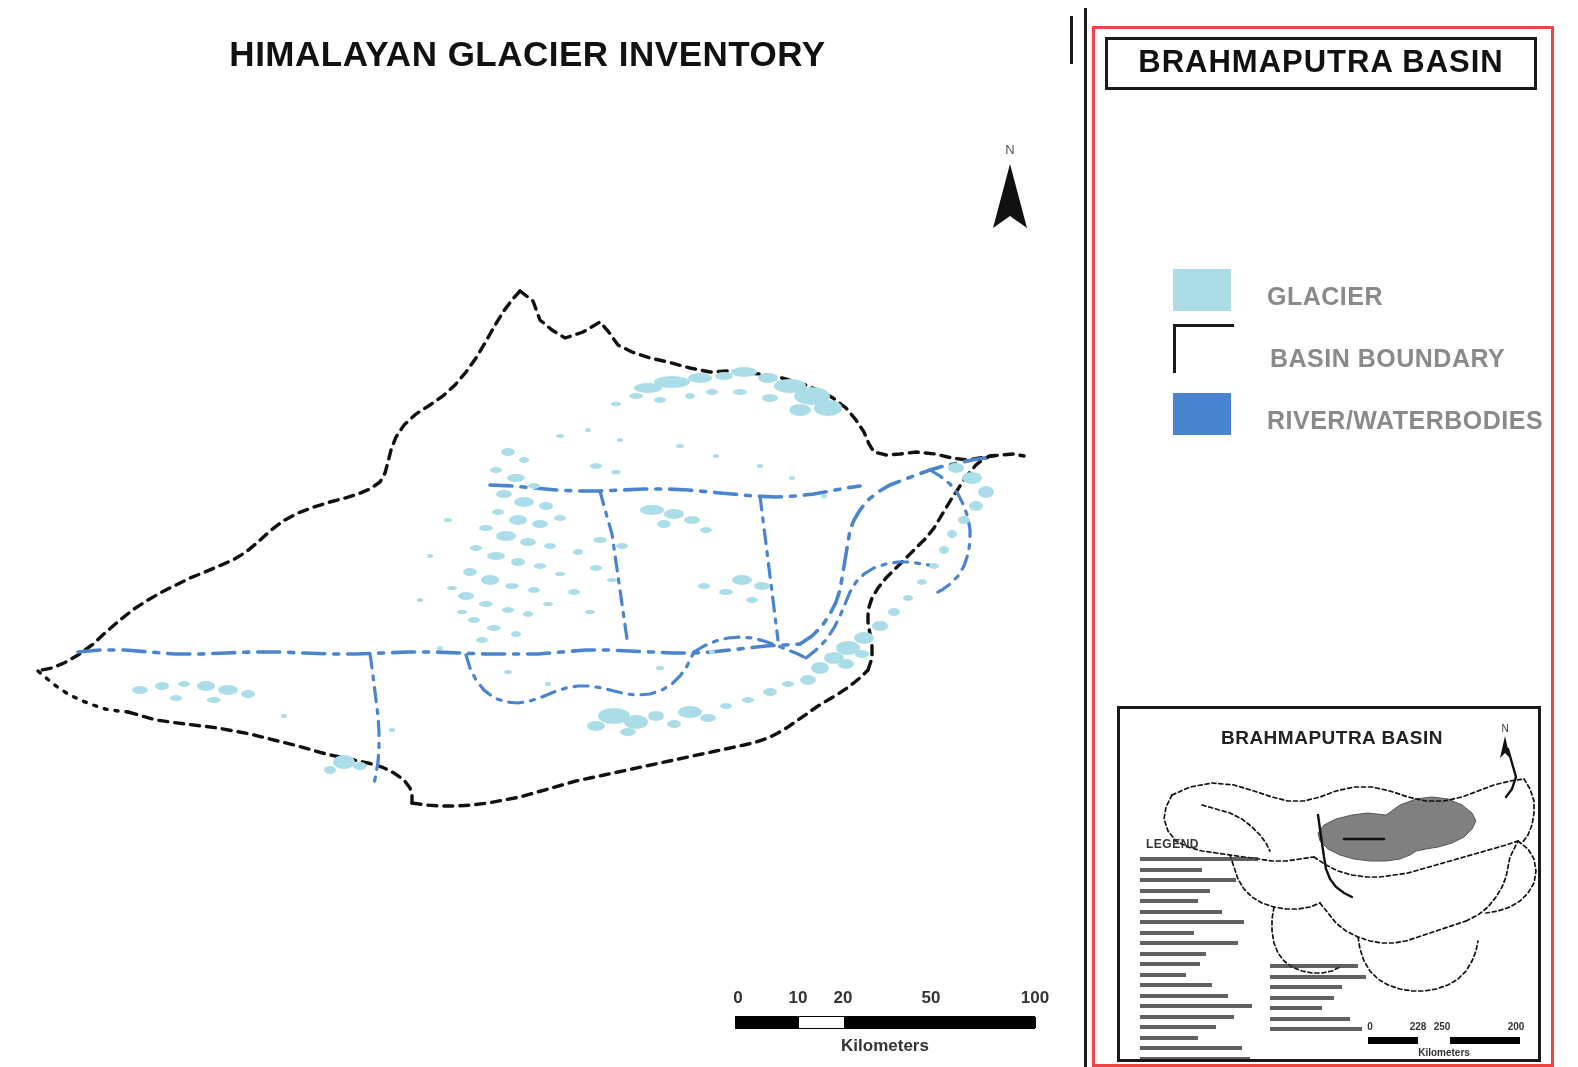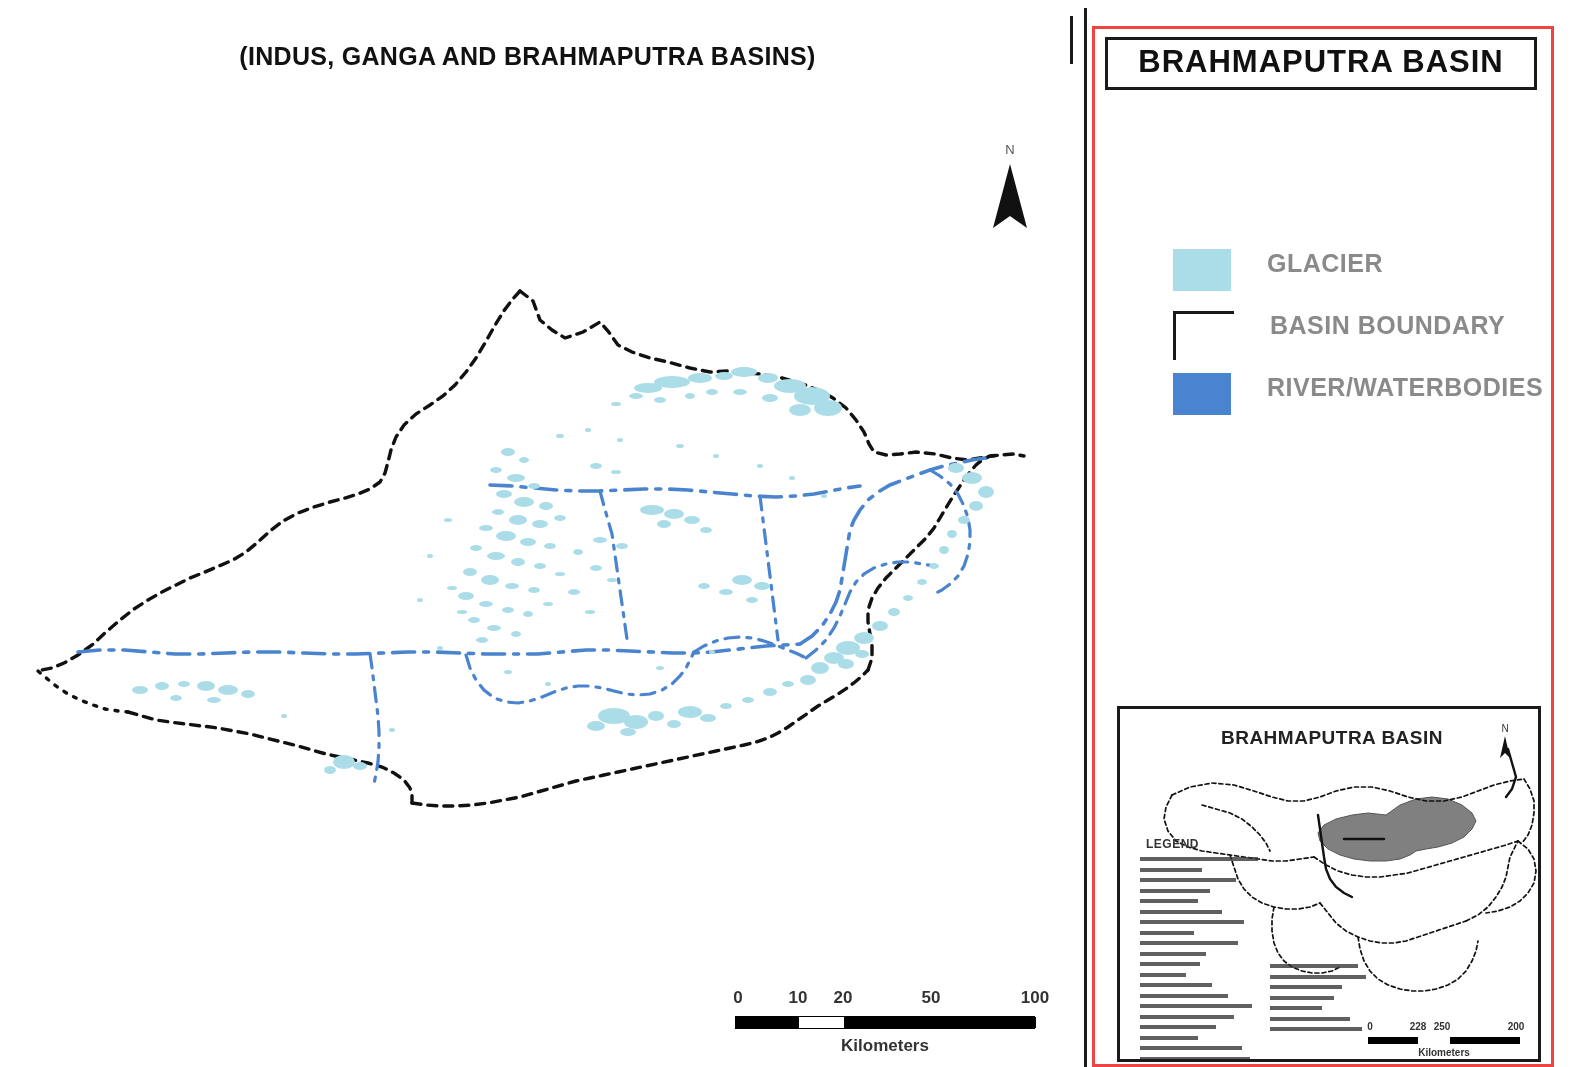--- a/index.html
+++ b/index.html
@@ -151,21 +151,21 @@
   }
 
   
   #legend {
     position: absolute;
     left: 78px; top: 220px;
     width: 380px;
   }
   .legend-row {
     display: flex;
-    align-items: flex-start;
+    align-items: flex-end;
     height: 62px;
   }
   .legend-swatch {
     width: 58px; height: 42px;
     flex: 0 0 auto;
   }
   .legend-swatch.glacier { background: #abdde8; }
   .legend-swatch.river   { background: #4a84ce; }
   .legend-swatch.boundary {
     background: transparent;
@@ -253,21 +253,21 @@
     position: absolute; left: 0; top: 26px; width: 152px;
     text-align: center; font-size: 10px; font-weight: bold; color: #333;
   }
 </style>
 </head>
 <body>
 
 <div id="map-pane">
 
   <div id="map-title-block">
-    <span class="t2">(INDUS, GANGA AND BRAHMAPUTRA BASINS)</span>
+    <span class="t1">HIMALAYAN GLACIER INVENTORY</span>
   </div>
 
   <div id="north-arrow">
     <span class="n-letter">N</span>
     <svg width="50" height="78" viewBox="0 0 50 78">
       <path d="M25 8 L42 72 L25 60 L8 72 Z" fill="#111"></path>
     </svg>
   </div>
 
   <svg id="map-canvas" viewBox="0 0 1055 1067">

